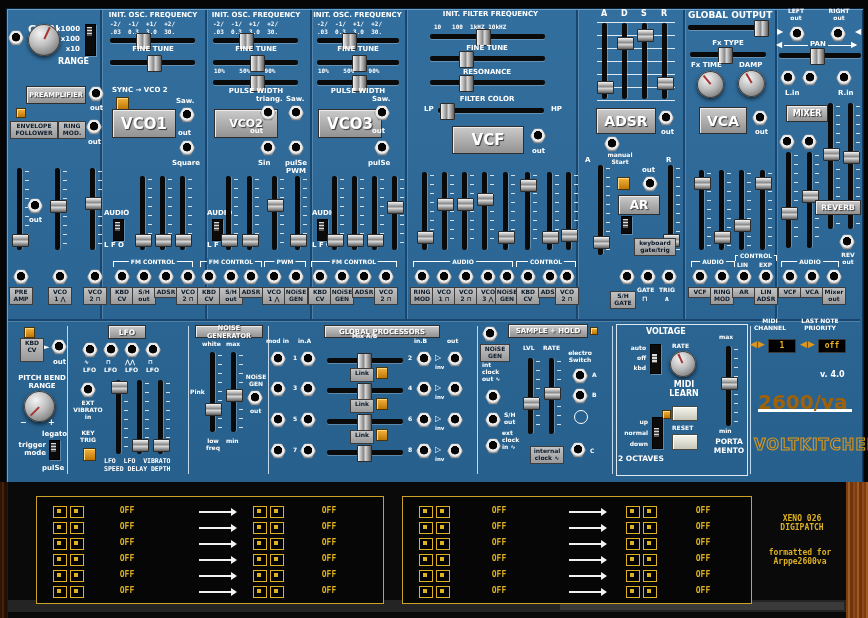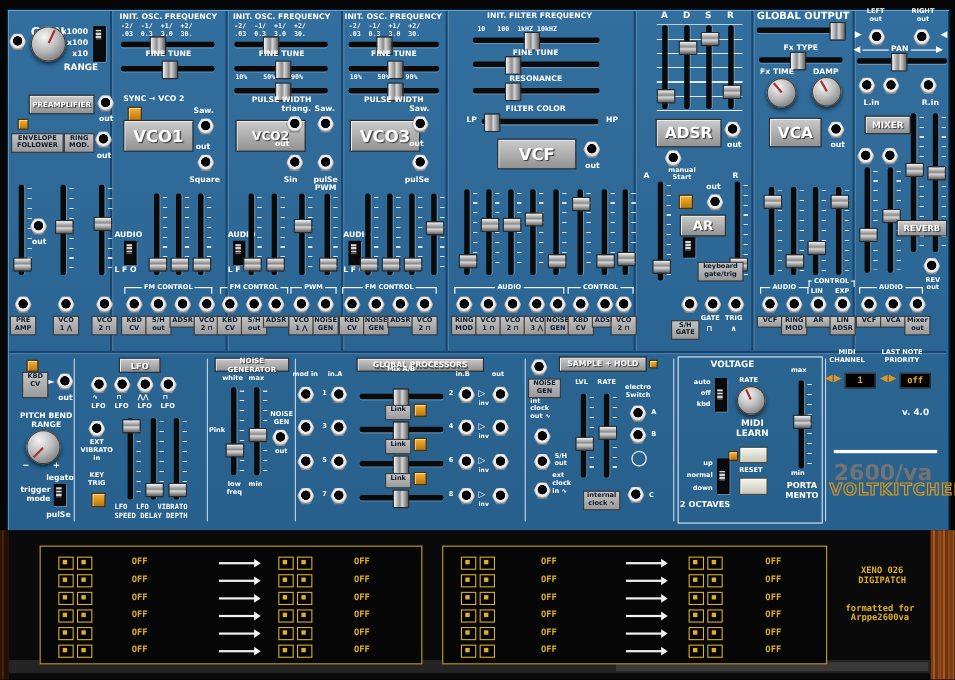--- a/index.html
+++ b/index.html
@@ -771,21 +771,21 @@
 <div class="A L c" style="left:798px;top:318px;width:44px;font-size:6px">LAST NOTE
 PRIORITY</div>
 <span class="A OT" style="left:750px;top:339px">◀</span>
 <span class="A OT" style="left:758px;top:339px">▶</span>
 <div class="A DSP" style="left:768px;top:339px">1</div>
 <span class="A OT" style="left:800px;top:339px">◀</span>
 <span class="A OT" style="left:808px;top:339px">▶</span>
 <div class="A DSP" style="left:818px;top:339px">off</div>
 <div class="A L f8" style="left:820px;top:370px">v. 4.0</div>
 <div class="A" style="left:758px;top:409px;width:94px;height:3px;background:#fff"></div>
-<div class="A" style="left:758px;top:417px;font:bold 20px 'DejaVu Sans',sans-serif;color:#737373">2600/va</div>
+<div class="A" style="left:758px;top:390px;font:bold 20px 'DejaVu Sans',sans-serif;color:#a16207">2600/va</div>
 <div class="A stroke" style="left:754px;top:436px;font:bold 15px 'DejaVu Sans',sans-serif">VOLTKITCHEN</div>
 
 <div class="A patch"></div>
 <div class="A woodL" style="left:0;top:482px;width:8px;height:136px"></div>
 <div class="A wood" style="left:846px;top:482px;width:22px;height:136px"></div>
 <div class="A bar" style="left:8px;top:600px;width:838px;height:12px"></div>
 <div class="A" style="left:560px;top:602px;width:284px;height:8px;background:#3a3a3a"></div>
 
 <div class="A blk" style="left:36px;top:496px;width:346px;height:106px">
 <div class="PR" style="top:7px">

